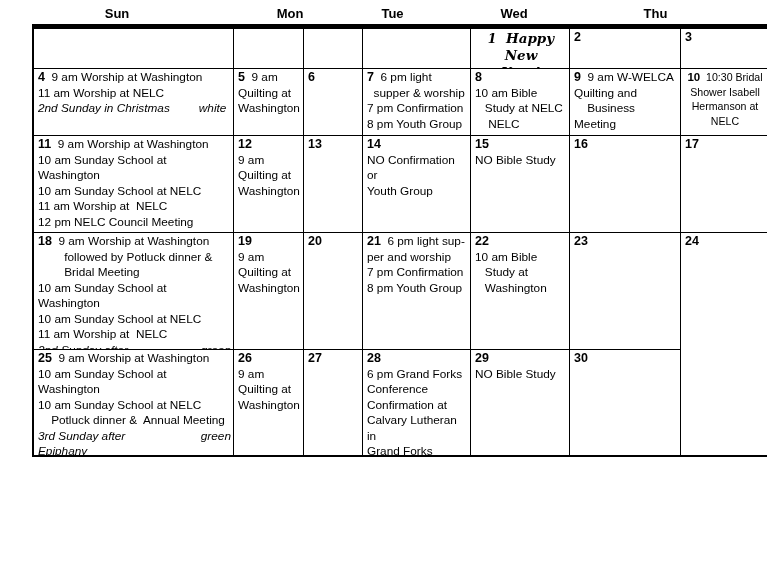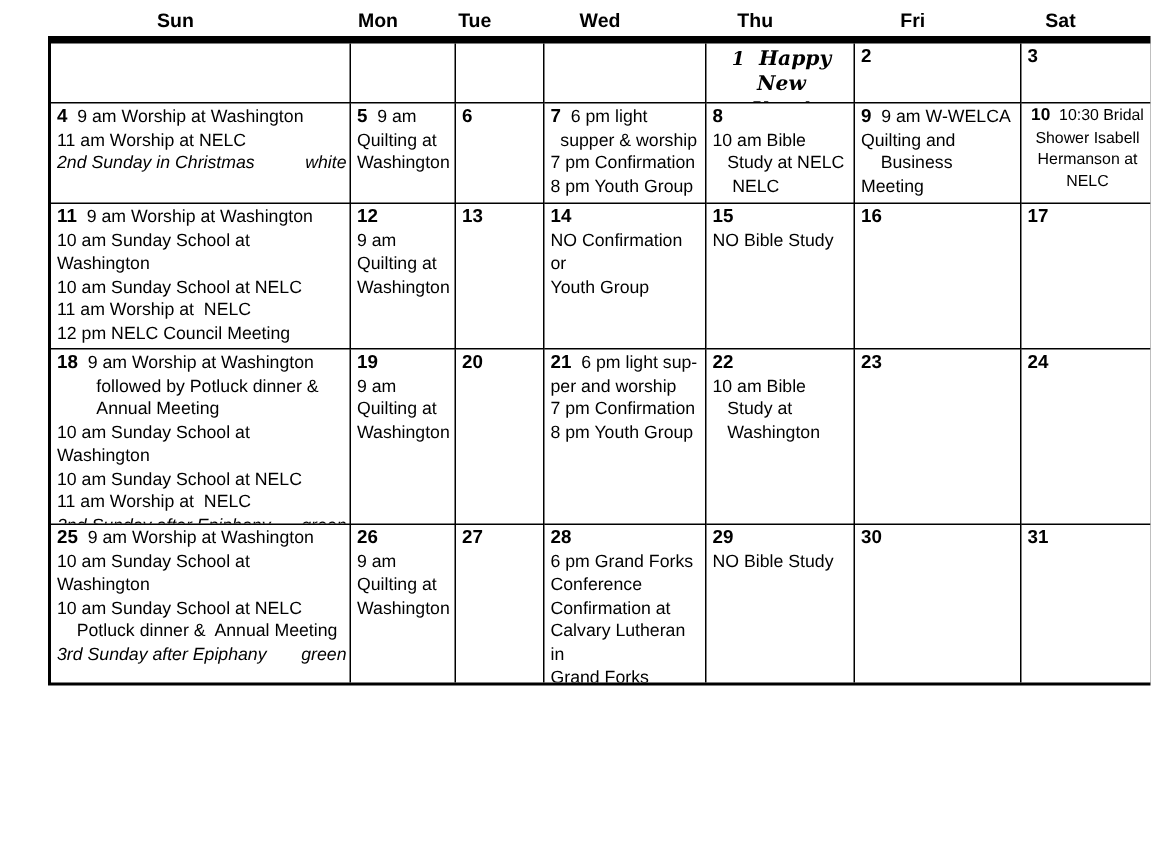--- a/index.html
+++ b/index.html
@@ -14,20 +14,21 @@
     font-style:italic;font-weight:bold;
     font-size:54px;letter-spacing:1px;
     margin:10px 0 0 0;height:88px;line-height:88px;
     text-shadow:1px 0 0 currentColor,0 1px 0 currentColor,1px 1px 0 currentColor;
   }
   .headers{
     display:grid;
     grid-template-columns:200px 70px 59px 108px 99px 111px 86px;
     margin-left:17px;width:733px;height:24px;
     align-items:end;
+    gap:38px;
   }
   .headers .dow{
     text-align:center;font-weight:bold;font-size:13px;padding-bottom:3px;
   }
   .grid{
     display:grid;
     grid-template-columns:200px 70px 59px 108px 99px 111px 86px;
     grid-template-rows:40px 67px 97px 117px 105px;
     margin-left:32px;width:733px;
     border:2px solid #000;border-top:5px solid #000;
@@ -37,22 +38,22 @@
     border-bottom:1.5px solid #000;
     padding:1px 2px 0 4px;
     font-size:11.8px;line-height:15.5px;
     overflow:hidden;
   }
   .cell:nth-child(7n){border-right:none;}
   .cell:nth-last-child(-n+7){border-bottom:none;}
   .cell .line{white-space:pre-wrap;}
   .cell b{font-size:12.5px;}
   .cell .footer{
-    display:flex;justify-content:space-between;
-    font-style:italic;white-space:pre-wrap;
+    display:flex;
+    font-style:italic;white-space:pre-wrap;gap:29px;
   }
   .cell.script{
     font-family:"DejaVu Serif",serif;
     font-style:italic;font-weight:bold;
     text-align:center;font-size:13.5px;line-height:17px;
   }
   .cell.small{font-size:10.6px;line-height:14.6px;text-align:center;}
   .cell.small b{font-size:11.5px;}
 </style>
 </head>
@@ -147,21 +148,21 @@
       </div>
       <div class="cell">
         <div class="line"><b>16</b></div>
       </div>
       <div class="cell">
         <div class="line"><b>17</b></div>
       </div>
       <div class="cell">
         <div class="line"><b>18</b>  9 am Worship at Washington</div>
         <div class="line">        followed by Potluck dinner &amp;</div>
-        <div class="line">        Annual Meeting</div>
+        <div class="line">        Bridal Meeting</div>
         <div class="line">10 am Sunday School at Washington</div>
         <div class="line">10 am Sunday School at NELC</div>
         <div class="line">11 am Worship at  NELC</div>
         <div class="footer"><span>2nd Sunday after Epiphany</span><span>green</span></div>
       </div>
       <div class="cell">
         <div class="line"><b>19</b></div>
         <div class="line">9 am</div>
         <div class="line">Quilting at</div>
         <div class="line">Washington</div>
@@ -211,17 +212,14 @@
         <div class="line">Calvary Lutheran in</div>
         <div class="line">Grand Forks</div>
       </div>
       <div class="cell">
         <div class="line"><b>29</b></div>
         <div class="line">NO Bible Study</div>
       </div>
       <div class="cell">
         <div class="line"><b>30</b></div>
       </div>
-      <div class="cell">
-        <div class="line"><b>31</b></div>
-      </div>
     </div>
 </div>
 
 </body></html>

